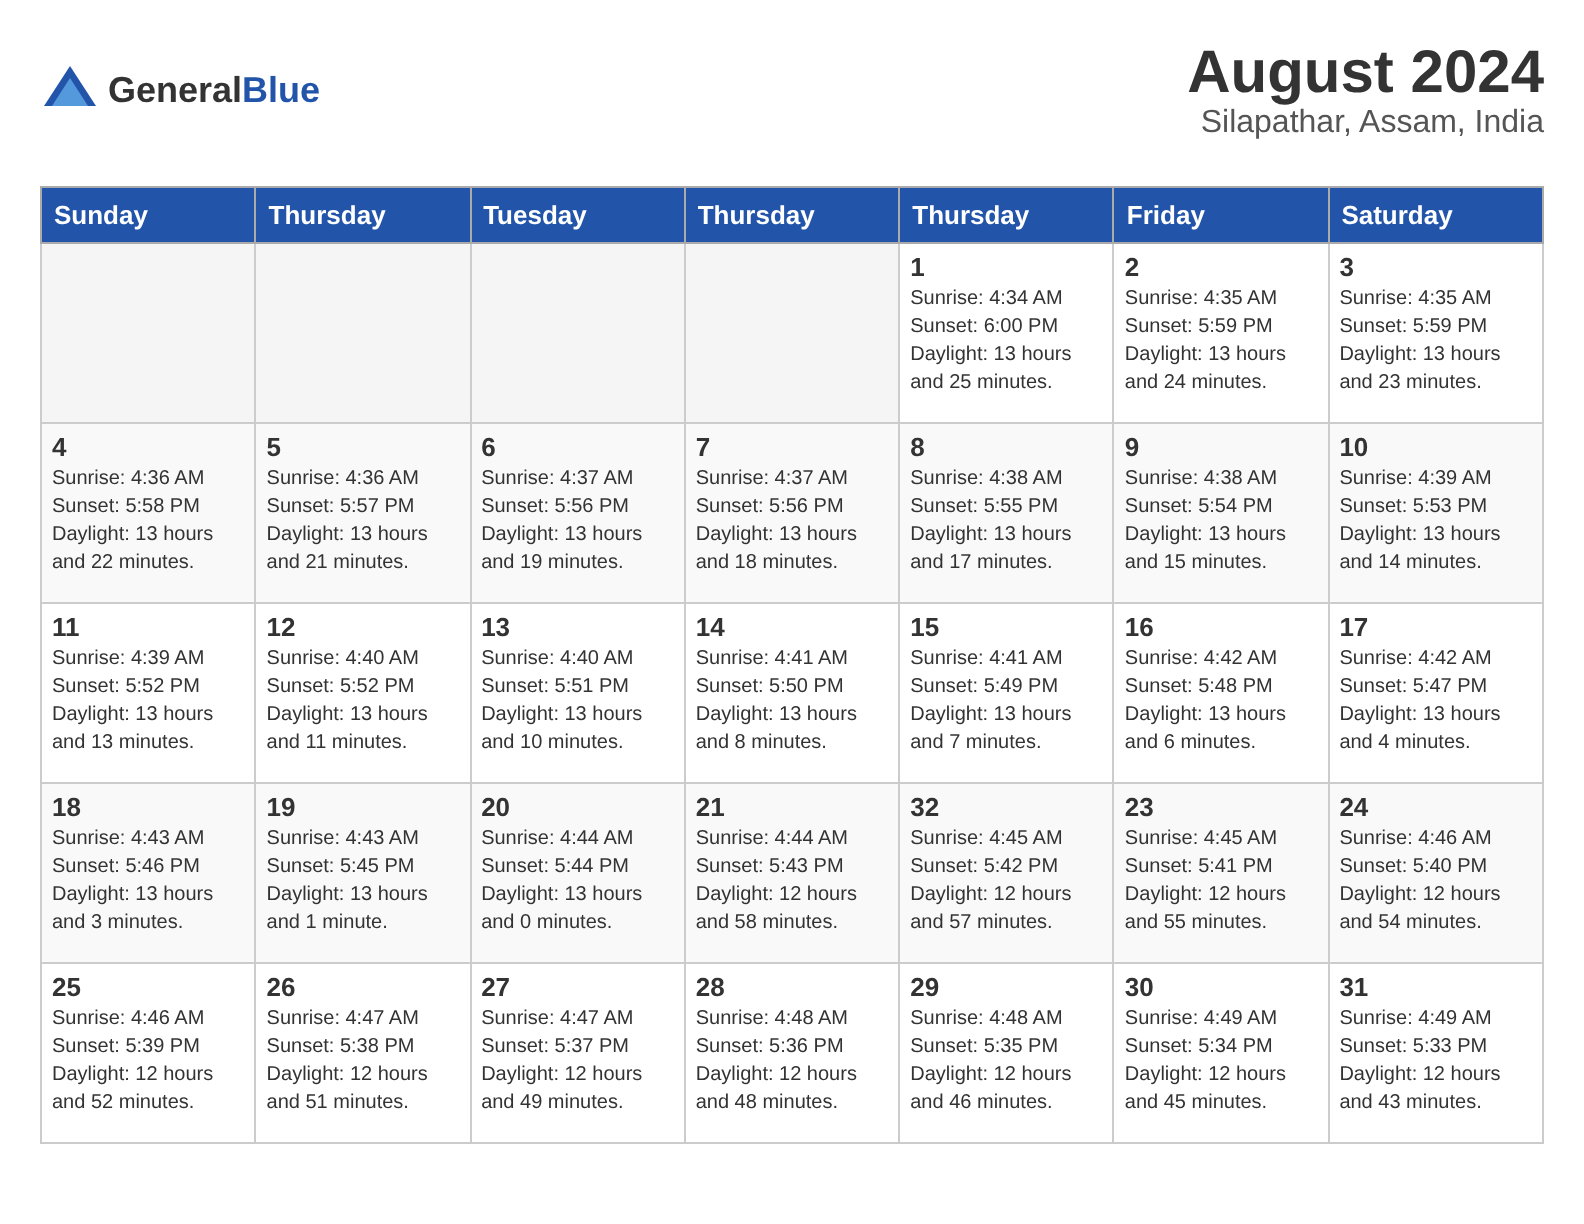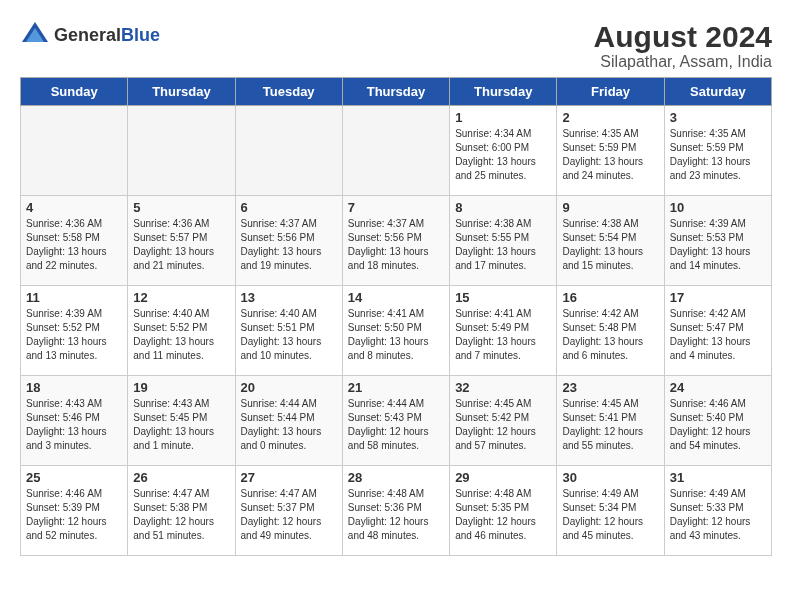--- a/index.html
+++ b/index.html
@@ -6,22 +6,22 @@
     body {
       font-family: Arial, sans-serif;
       background: #fff;
       width: 792px;
       min-height: 612px;
       padding: 20px;
     }
     .header {
       display: flex;
       justify-content: space-between;
-      align-items: flex-start;
-      margin-bottom: 6px;
+      align-items: center;
+      margin-bottom: 22px;
     }
     .logo {
       display: flex;
       align-items: center;
       gap: 4px;
     }
     .logo-text-general {
       font-size: 18px;
       font-weight: bold;
       color: #333;
@@ -51,21 +51,21 @@
       color: #555;
     }
     table {
       width: 100%;
       border-collapse: collapse;
       table-layout: fixed;
     }
     th {
       background-color: #2255aa;
       color: #fff;
-      text-align: center;
+      text-align: left;
       padding: 6px 6px;
       font-size: 13px;
       font-weight: bold;
       border: 1px solid #aaa;
     }
     td {
       vertical-align: top;
       border: 1px solid #ccc;
       padding: 4px 5px;
       font-size: 10.5px;

